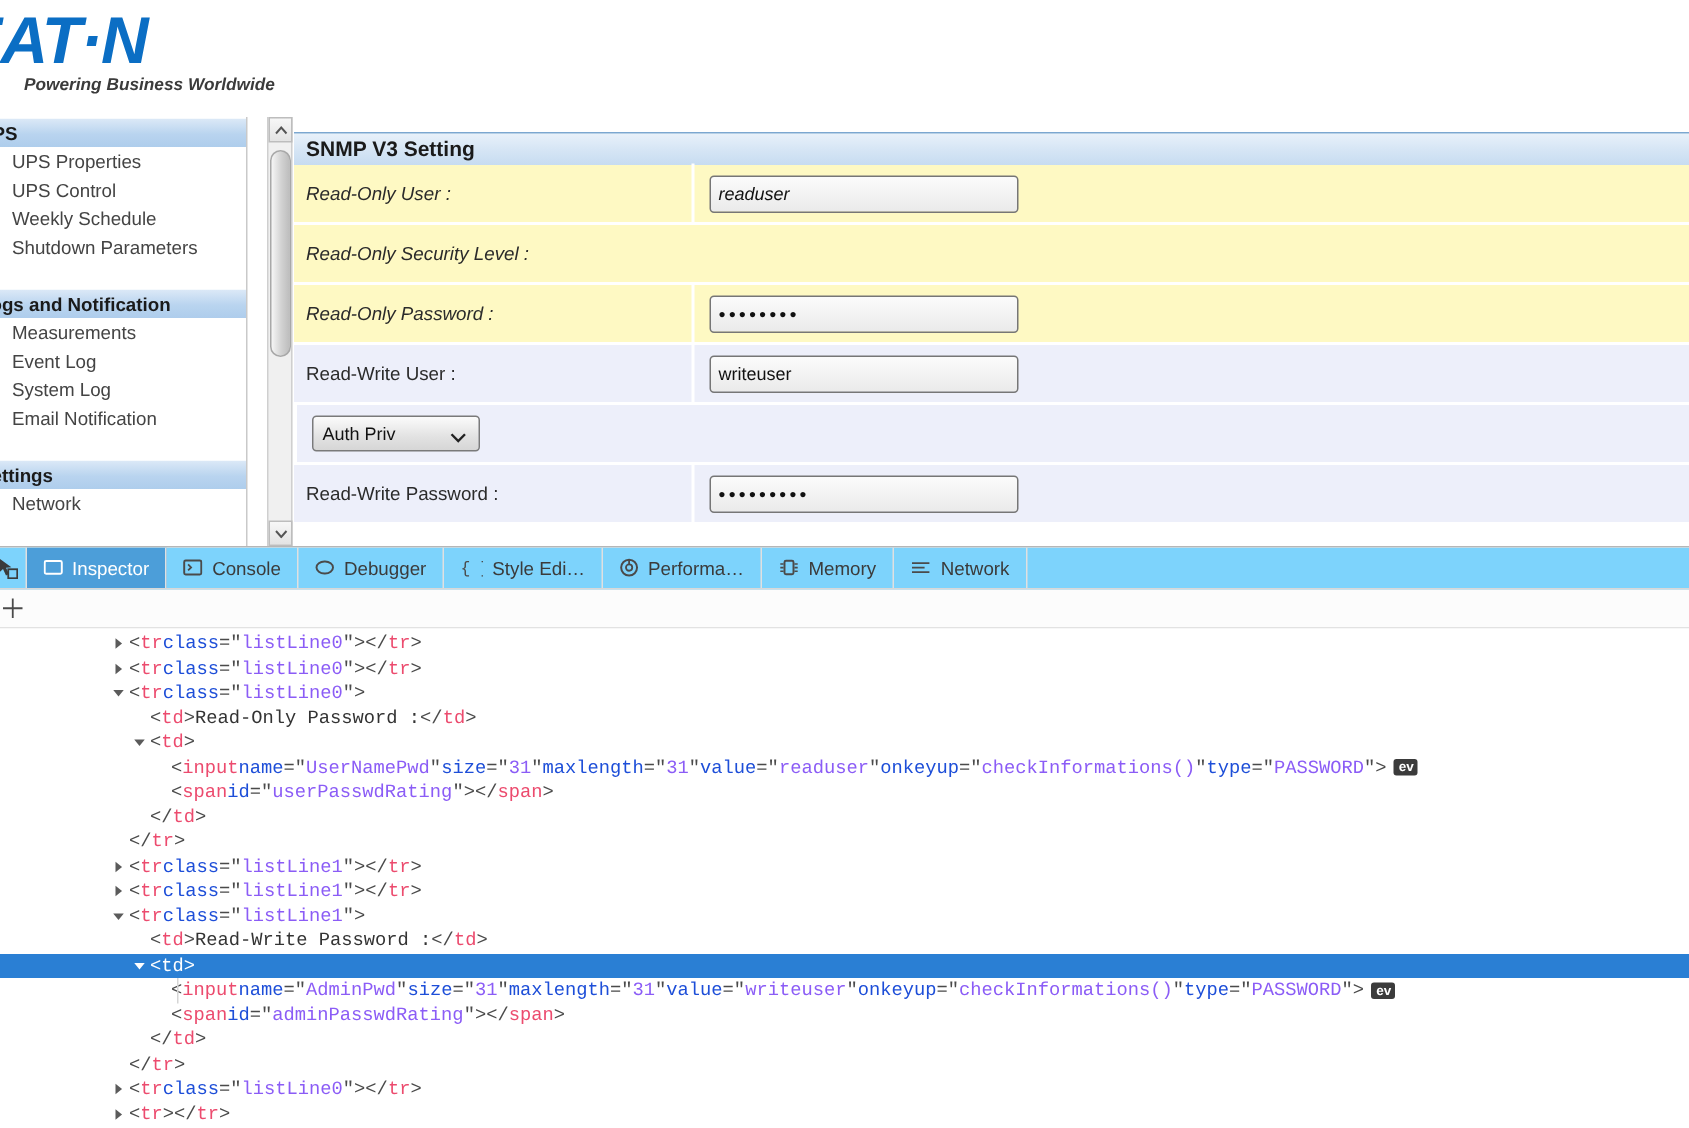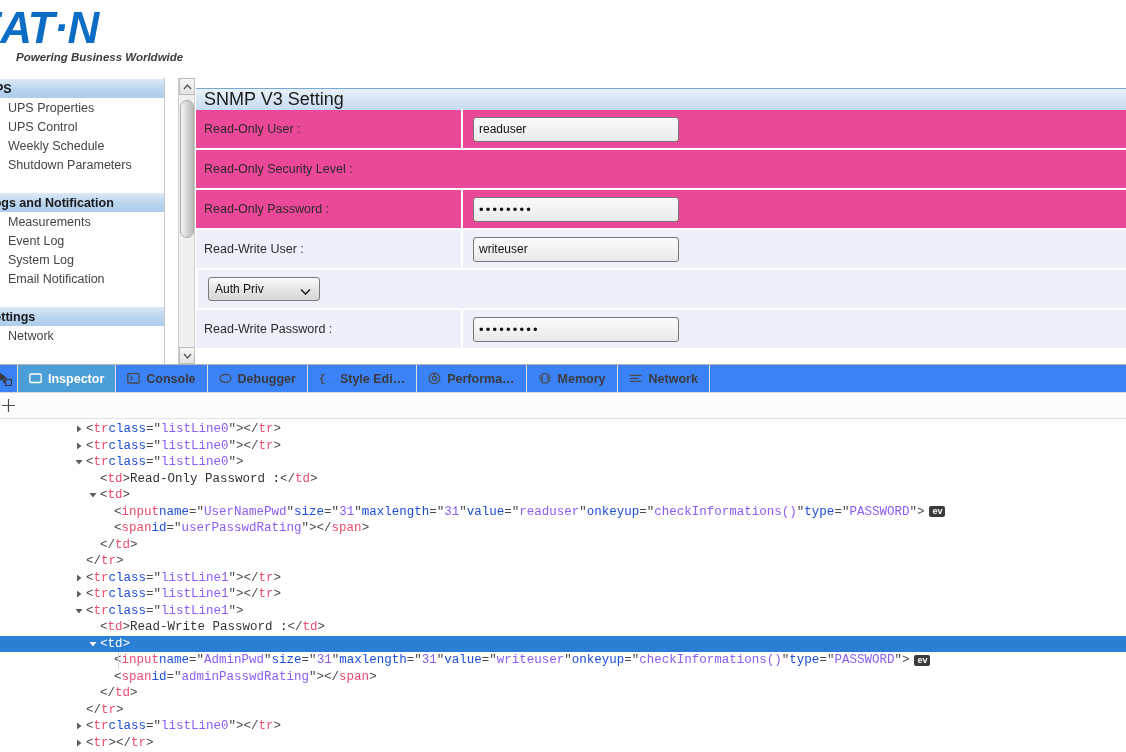--- a/index.html
+++ b/index.html
@@ -117,33 +117,33 @@
   
   #content {
     position: absolute; left: 196px; top: 88px;
     width: 930px; height: 272px;
     overflow: hidden;
   }
   #panel-title {
     height: 22px;
     line-height: 21px;
     padding-left: 8px;
-    font-size: 18px;
-    font-weight: normal;
+    font-size: 14px;
+    font-weight: bold;
     color: #1a1a1a;
     background: linear-gradient(to bottom, #e8f1fa 0%, #d7e6f5 48%, #c7dcf1 100%);
     border-top: 1px solid #7ba7d0;
   }
   .frow {
     display: flex;
     align-items: center;
     height: 40px;
     border-bottom: 2px solid #ffffff;
   }
-  .frow.even { background: #ec4899; }
+  .frow.even { background: #fef9c3; font-style: italic; }
   .frow.odd  { background: #edeffa; }
   .flabel {
     width: 265px;
     padding-left: 8px;
     font-size: 12.5px;
     color: #2b2b2b;
     white-space: nowrap;
   }
   .fctl {
     flex: 1;
@@ -186,25 +186,24 @@
   #devtools {
     position: absolute; left: 0; top: 364px;
     width: 1126px; height: 388px;
     background: #ffffff;
     border-top: 1px solid #b6b6b6;
     overflow: hidden;
   }
   #dt-tabbar {
     position: relative;
     height: 28px;
-    background: #3b82f6;
+    background: #7dd3fc;
     border-bottom: 1px solid #d8d8d8;
     display: flex;
     align-items: stretch;
-    font-weight: bold;
   }
   #picker-btn {
     width: 26px;
     margin-left: -8px;
     display: flex; align-items: center; justify-content: center;
     border-right: 1px solid #e0e0e0;
   }
   .dt-tab {
     display: flex; align-items: center; gap: 6px;
     padding: 0 11px;

